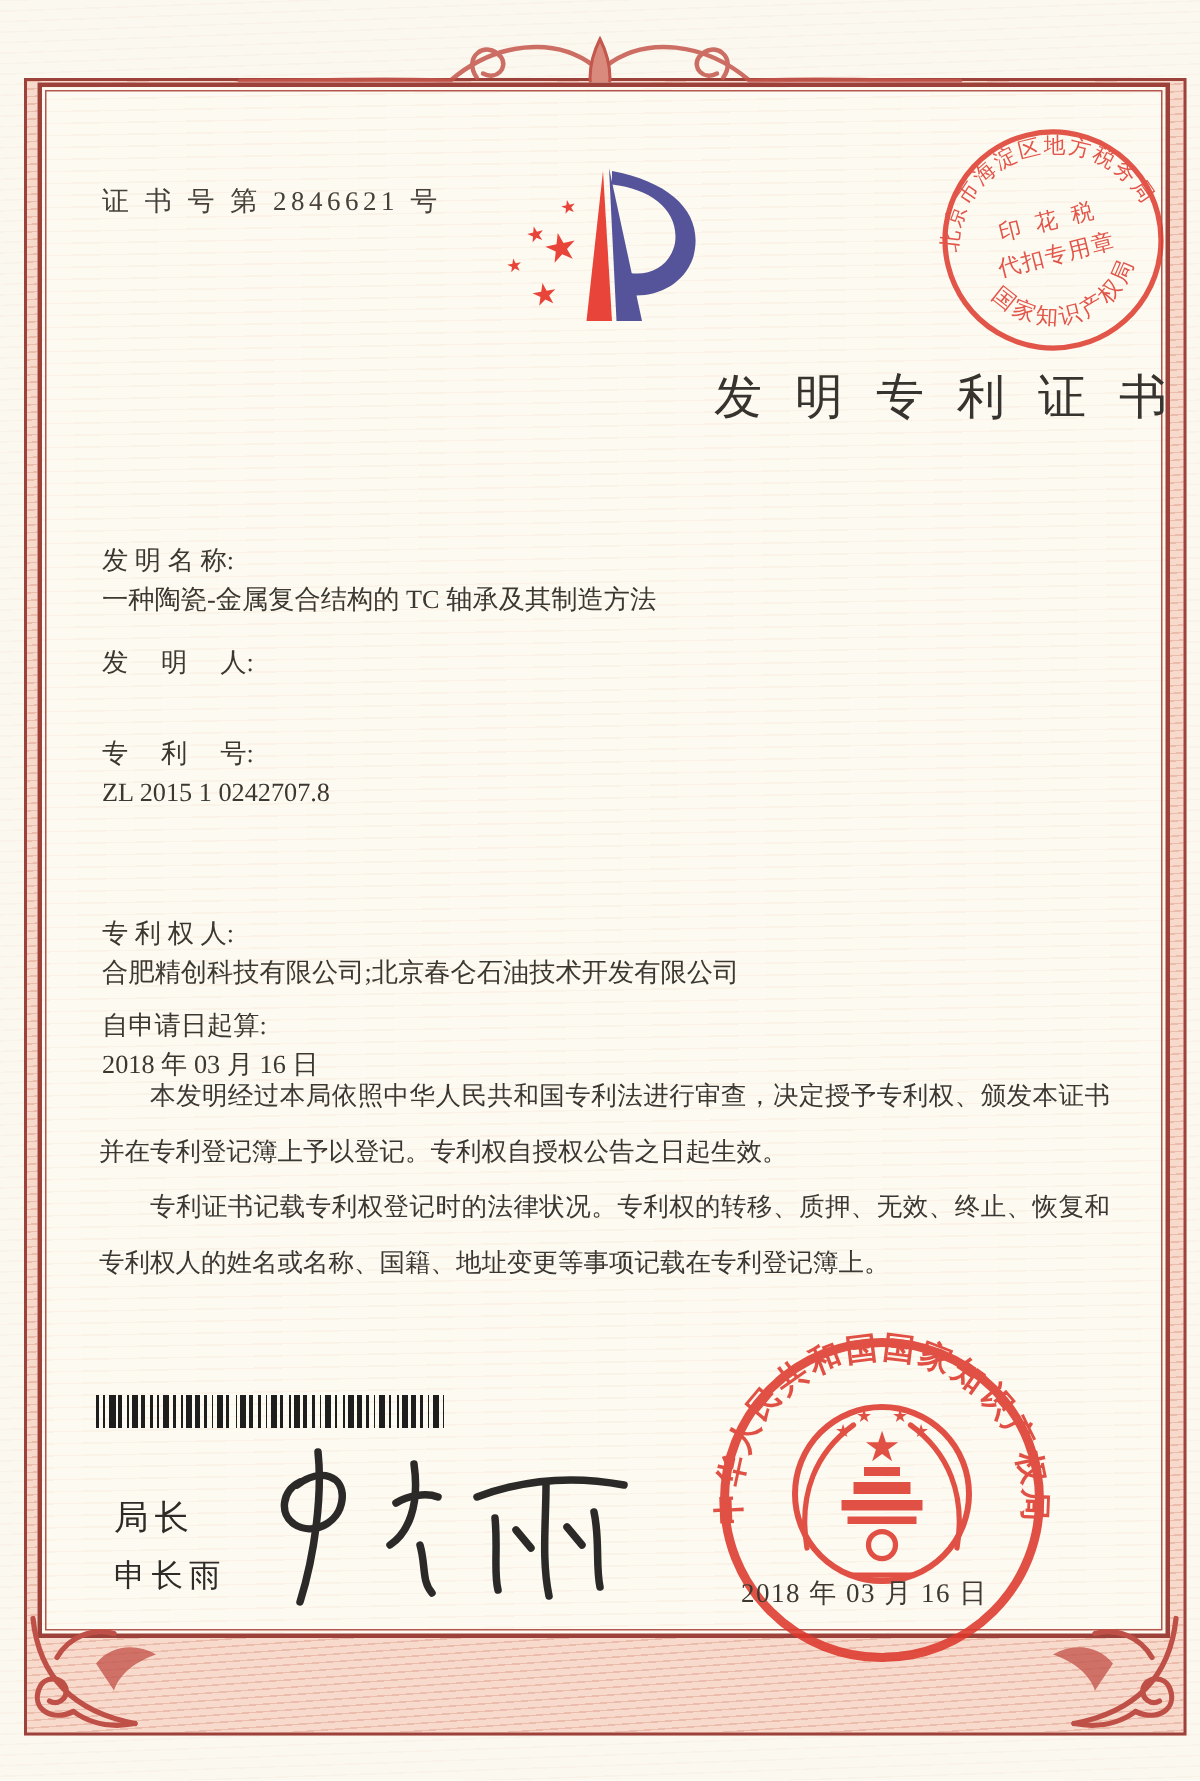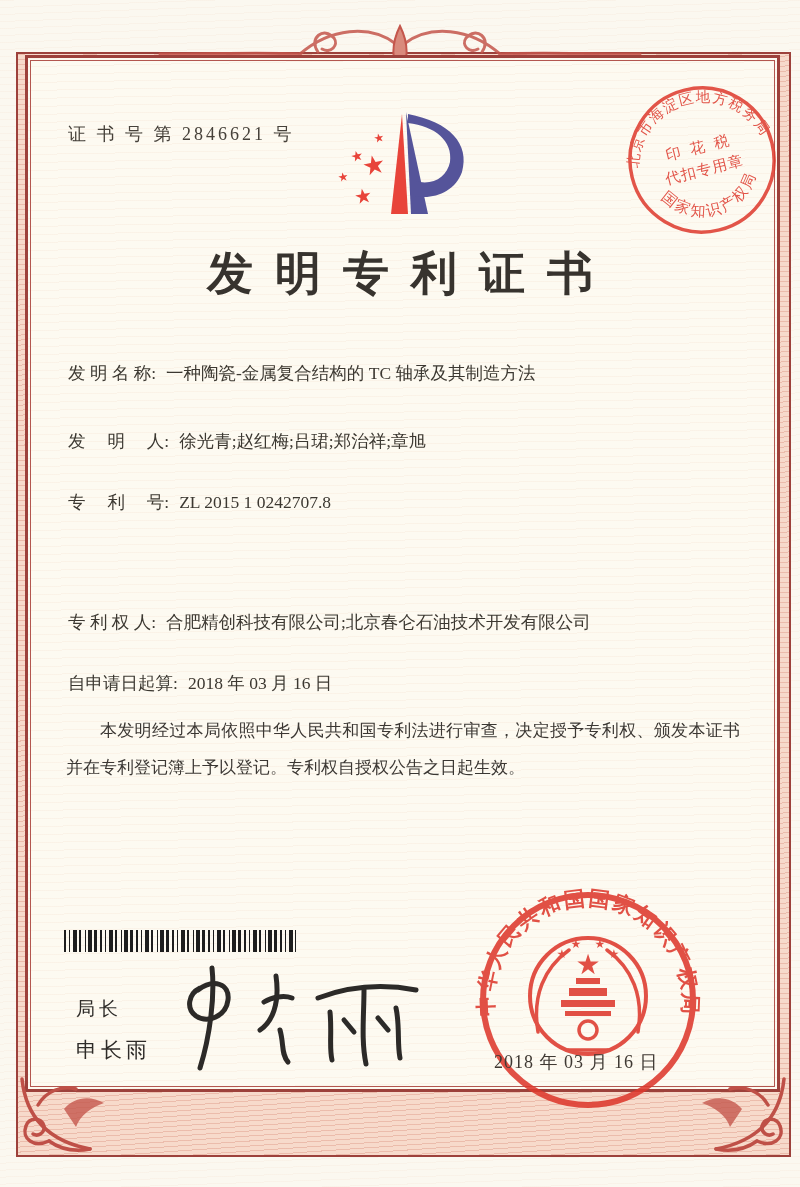--- a/index.html
+++ b/index.html
@@ -41,27 +41,27 @@
     position:absolute;left:68px;top:122px;
     font-size:18px;letter-spacing:3px;color:#46413a;
   }
   .logo{position:absolute;left:330px;top:82px;width:150px;height:142px;}
 
   .tax-seal{
     position:absolute;left:620px;top:78px;width:164px;height:164px;
     transform:rotate(-14deg);opacity:.85;z-index:4;
   }
   .title{
-    position:absolute;left:0;right:0;top:243px;text-align:center;
-    font-size:46px;font-weight:700;letter-spacing:22px;text-indent:22px;
+    position:absolute;left:0;right:0;top:243px;text-align:right;
+    font-size:32px;font-weight:400;letter-spacing:22px;text-indent:22px;
     color:#37332e;
   }
   .field{
     position:absolute;left:68px;right:56px;display:flex;
-    font-size:17.5px;line-height:26px;color:#3c3831;white-space:pre;
+    font-size:17.5px;line-height:26px;color:#3c3831;white-space:pre;flex-direction:column;
   }
   .field .lab{flex:none;margin-right:10px;}
   .field .val{white-space:pre-wrap;}
   .f0{top:360px}.f1{top:428px}.f2{top:489px}.f3{top:549px}.f4{top:609px}.f5{top:670px}
 
   .paras{
     position:absolute;left:66px;right:60px;top:712px;
     font-size:17px;line-height:37px;text-align:justify;color:#3b3733;
   }
   .paras p{margin:0;text-indent:2em;}
@@ -71,21 +71,21 @@
     background:repeating-linear-gradient(90deg,
       #1e1e1e 0 2px, transparent 2px 5px,
       #1e1e1e 5px 6px, transparent 6px 9px,
       #1e1e1e 9px 13px, transparent 13px 15px,
       #1e1e1e 15px 17px, transparent 17px 21px,
       #1e1e1e 21px 22px, transparent 22px 24px,
       #1e1e1e 24px 28px, transparent 28px 30px,
       #1e1e1e 30px 33px, transparent 33px 36px);
   }
   .signer-title{
-    position:absolute;left:76px;top:996px;font-size:19px;letter-spacing:4px;
+    position:absolute;left:76px;top:996px;font-size:23px;letter-spacing:4px;
     font-family:Liberation Serif, serif;color:#2e2b28;
   }
   .signer-name{
     position:absolute;left:76px;top:1036px;font-size:21px;letter-spacing:4px;
     font-family:"Liberation Sans","DejaVu Sans",sans-serif;color:#2e2b28;
   }
   .signature{position:absolute;left:168px;top:960px;width:280px;height:118px;}
 
   .main-seal{
     position:absolute;left:472px;top:884px;width:232px;height:232px;
@@ -177,37 +177,37 @@
     </svg>
 
     <div class="title">发明专利证书</div>
 
     <div class="field f0">
       <span class="lab">发 明 名 称:</span>
       <span class="val">一种陶瓷-金属复合结构的 TC 轴承及其制造方法</span>
     </div>
     <div class="field f1">
       <span class="lab">发　 明 　人:</span>
-      <span class="val">徐光青;赵红梅;吕珺;郑治祥;章旭</span>
     </div>
     <div class="field f2">
       <span class="lab">专　 利 　号:</span>
       <span class="val">ZL 2015 1 0242707.8</span>
     </div>
     <div class="field f4">
       <span class="lab">专 利 权 人:</span>
       <span class="val">合肥精创科技有限公司;北京春仑石油技术开发有限公司</span>
     </div>
     <div class="field f5">
       <span class="lab">自申请日起算:</span>
       <span class="val">2018 年 03 月 16 日</span>
     </div>
 
     <div class="paras">
       <p>本发明经过本局依照中华人民共和国专利法进行审查，决定授予专利权、颁发本证书并在专利登记簿上予以登记。专利权自授权公告之日起生效。</p>
+      <p>专利证书记载专利权登记时的法律状况。专利权的转移、质押、无效、终止、恢复和专利权人的姓名或名称、国籍、地址变更等事项记载在专利登记簿上。</p>
     </div>
 
     <div class="barcode"></div>
 
     <div class="signer-title">局长</div>
     <div class="signer-name">申长雨</div>
 
     <svg class="signature" viewBox="0 0 280 118">
       <g fill="none" stroke="#2c2a28" stroke-width="5" stroke-linecap="round">
         <path d="M 30,30 C 46,18 62,24 60,40 C 58,56 40,64 28,56 C 18,49 20,34 32,28"></path>

